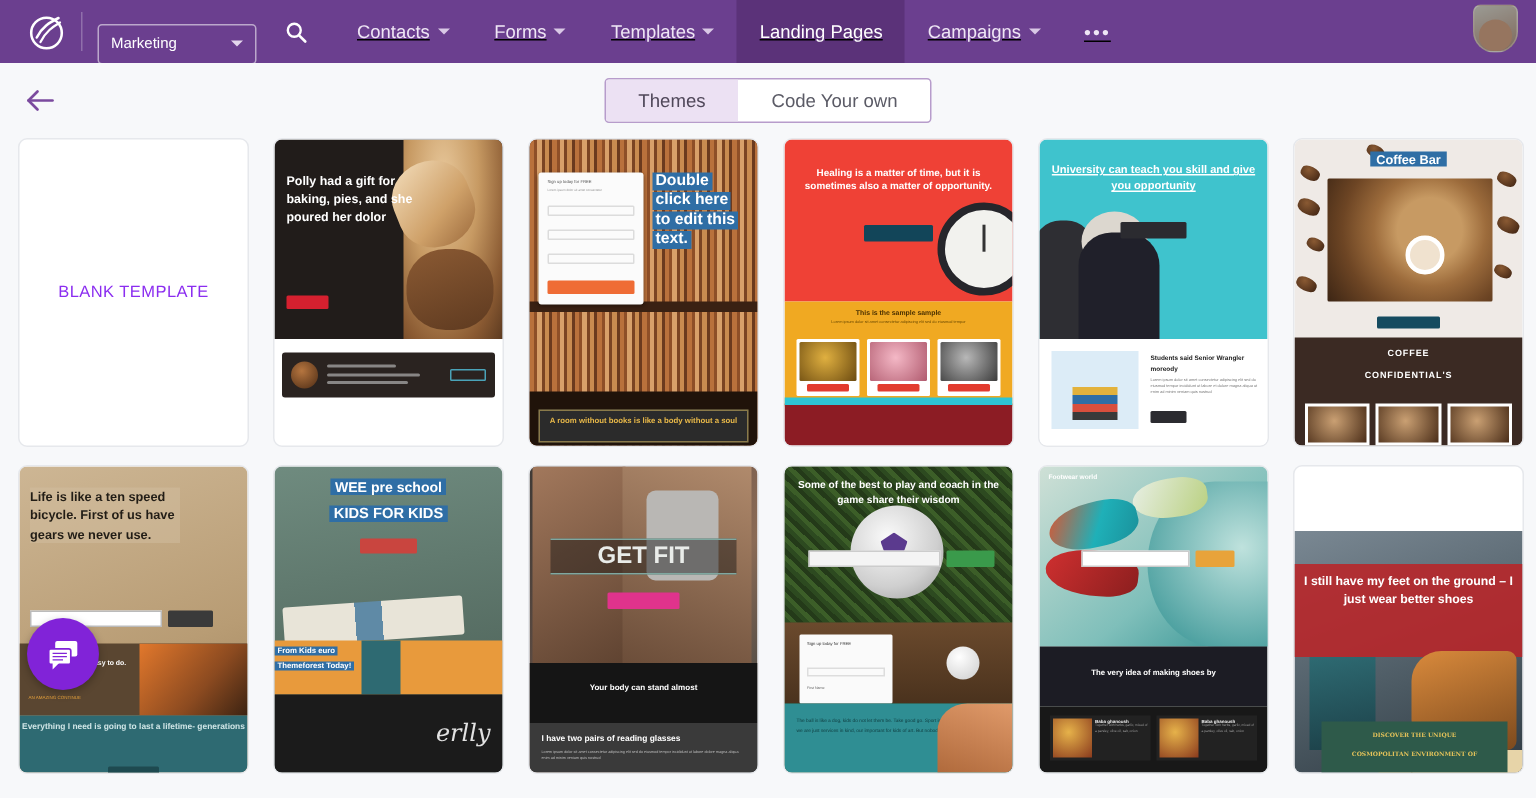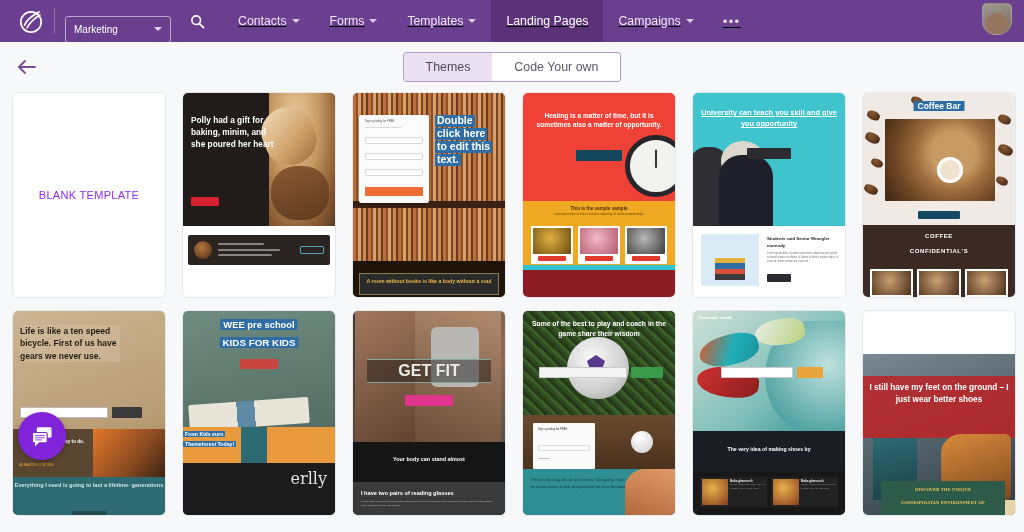--- a/index.html
+++ b/index.html
@@ -212,21 +212,21 @@
   .c8-t2 { position:absolute; left:50%; transform:translateX(-50%); top:26px; background:#2f6ea5; color:#fff;
     font-size:9.8px; font-weight:bold; white-space:nowrap; padding:0 3px;}
   .c8-btn{ position:absolute; left:50%; transform:translateX(-50%); top:48px; width:38px;height:10px;background:#c9453f;border-radius:1px;}
   .c8-books{position:absolute; left:6px; bottom:88px; width:120px;height:26px;
     background:linear-gradient(90deg,#e8e4d8 0 40%,#5f8aa6 40% 55%,#e8e4d8 55% 100%); border-radius:2px; transform:rotate(-4deg);}
   .c8-mid { position:absolute; bottom:52px; left:0;right:0; height:36px; background:#e89a3c; }
   .c8-mid .b1{ position:absolute; left:0; top:4px; background:#2f6ea5; color:#fff; font-size:5.2px; font-weight:bold; padding:0 2px;}
   .c8-mid .b2{ position:absolute; left:0; top:14px; background:#2f6ea5; color:#fff; font-size:5.2px; font-weight:bold; padding:0 2px;}
   .c8-mid .door{ position:absolute; left:58px; top:0; width:26px;height:36px; background:#2e6a72;}
   .c8-bot{ position:absolute; bottom:0; left:0;right:0; height:52px; background:#1b1b1b;}
-  .c8-bot .sig{ position:absolute; right:8px; top:6px; color:#e2e2e2; font-size:16px; font-family:"DejaVu Serif",serif; }
+  .c8-bot .sig{ position:absolute; right:8px; top:16px; color:#e2e2e2; font-size:16px; font-family:"DejaVu Serif",serif; font-style:italic;}
 
   
   .c9 { position:absolute; inset:0; background:linear-gradient(115deg,#3f3a36,#6a5348 40%,#8a6a55 70%,#2e3a3c);}
   .c9 .body1{position:absolute;left:2px;top:0;width:62px;height:132px;background:linear-gradient(150deg,#a2785c,#5f4331);}
   .c9 .body2{position:absolute;left:62px;top:0;width:86px;height:132px;background:linear-gradient(200deg,#b08a6c,#6b4d39);}
   .c9 .vest{position:absolute;left:78px;top:16px;width:48px;height:60px;background:#b9b7b4;border-radius:6px;}
   .c9-title{position:absolute;left:14px;right:14px;top:48px;text-align:center;color:#e9ece9;font-size:16px;font-weight:bold;
     background:rgba(20,20,20,.45); border-top:1px solid #7fa8a0; border-bottom:1px solid #7fa8a0; padding:2px 0;}
   .c9-btn{position:absolute;left:50%;transform:translateX(-50%);top:84px;width:48px;height:11px;background:#e0338c;border-radius:1px;}
   .c9-b1{position:absolute;top:131px;left:0;right:0;height:40px;background:#151515;}
@@ -369,21 +369,21 @@
 <div class="grid">
 
   <div class="card blank">
     <div class="blank-label">BLANK TEMPLATE</div>
   </div>
 
   <div class="card">
     <div class="thumb">
       <div class="row c2-top">
         <div class="c2-bread"></div>
-        <div class="c2-txt">Polly had a gift for baking, minim, and she poured her heart</div>
+        <div class="c2-txt">Polly had a gift for baking, pies, and she poured her dolor</div>
         <div class="c2-cta"></div>
       </div>
       <div class="c2-strip" style="top:138px">
         <div class="dot"></div>
         <div class="bar" style="top:8px;width:46px"></div>
         <div class="bar" style="top:14px;width:62px"></div>
         <div class="bar" style="top:19px;width:54px"></div>
         <div class="sq"></div>
       </div>
 

